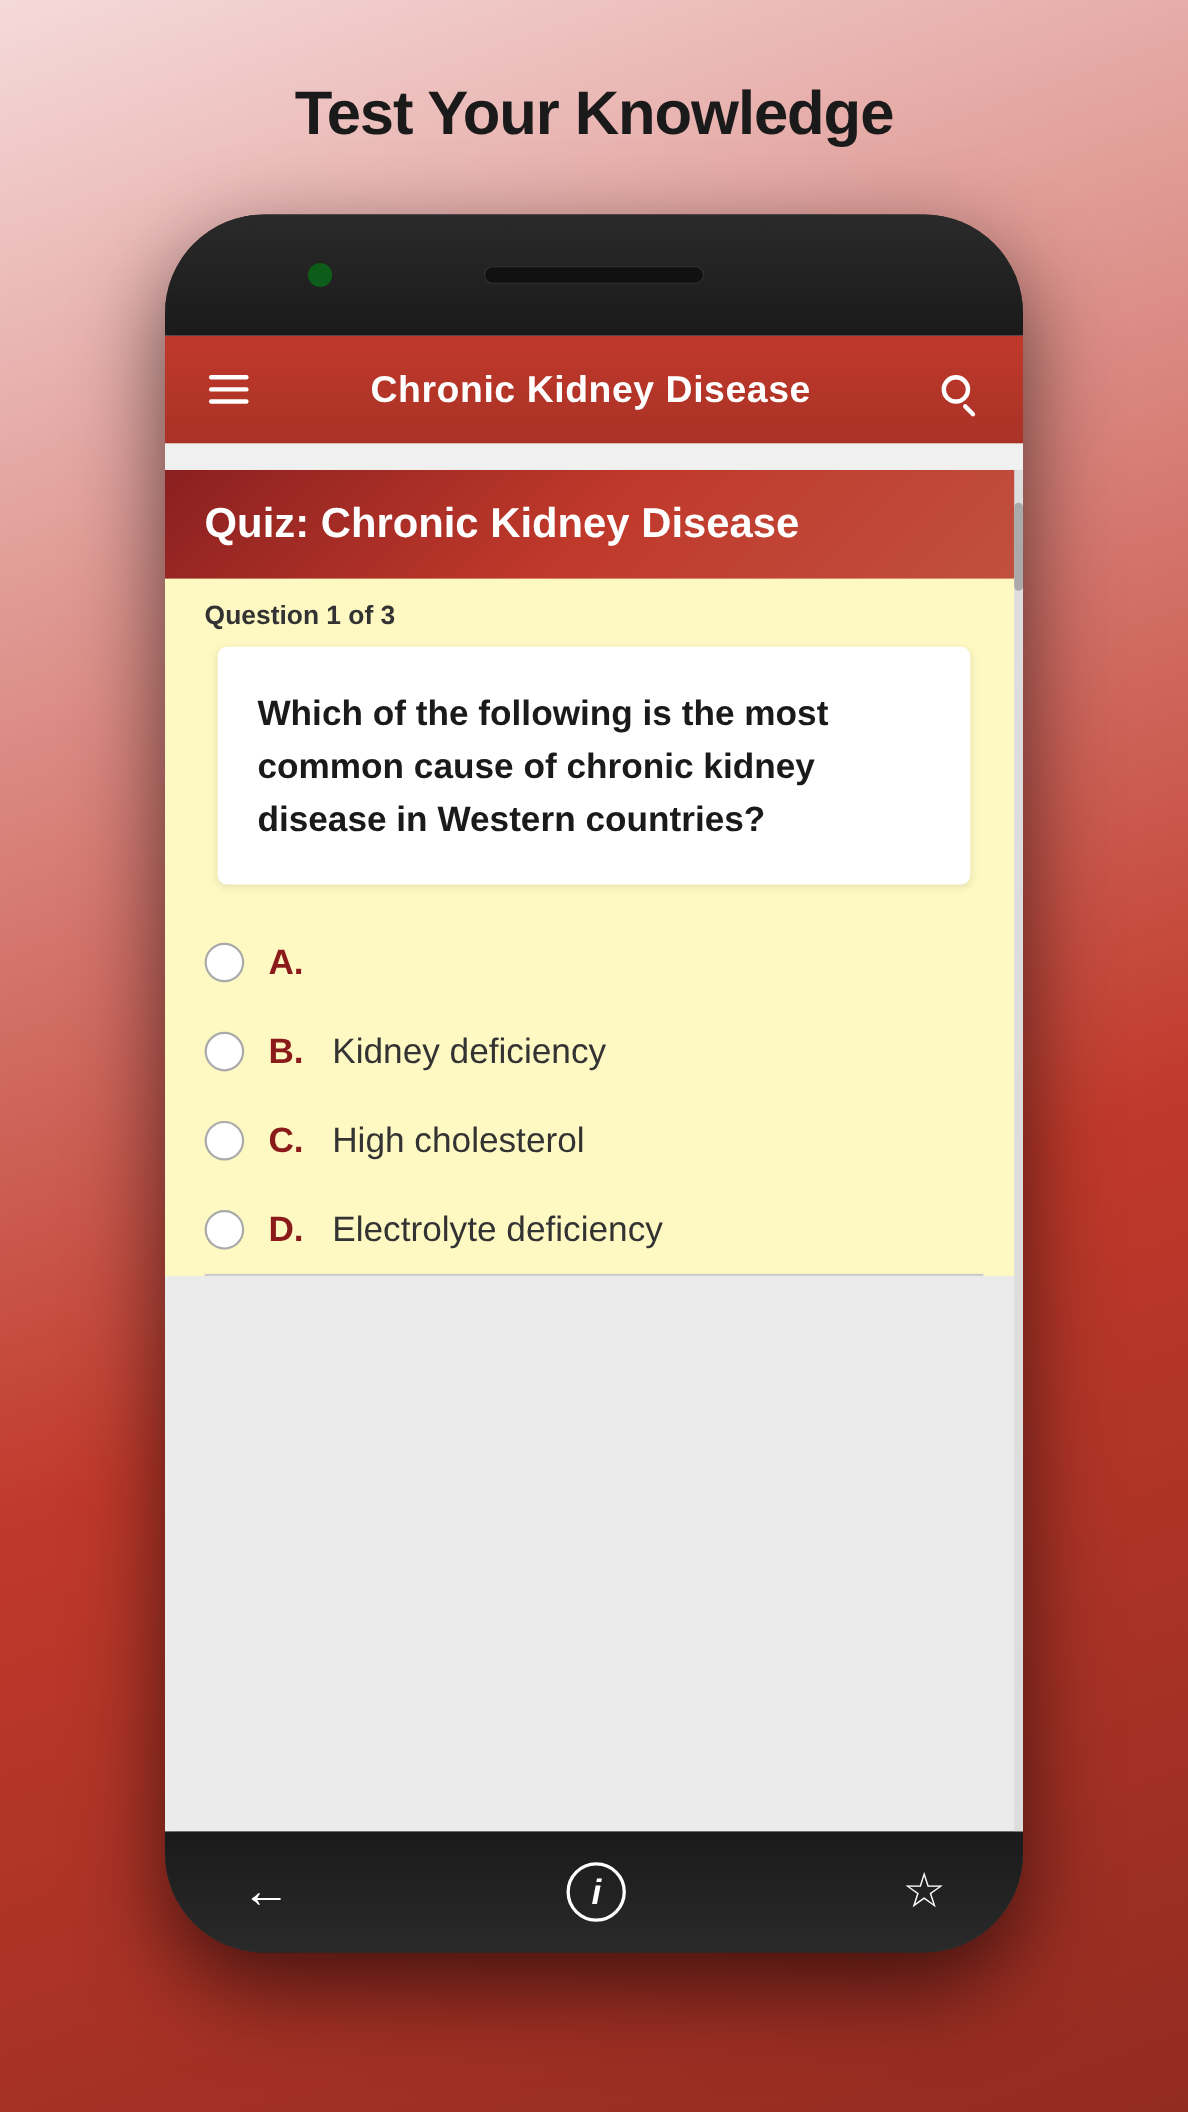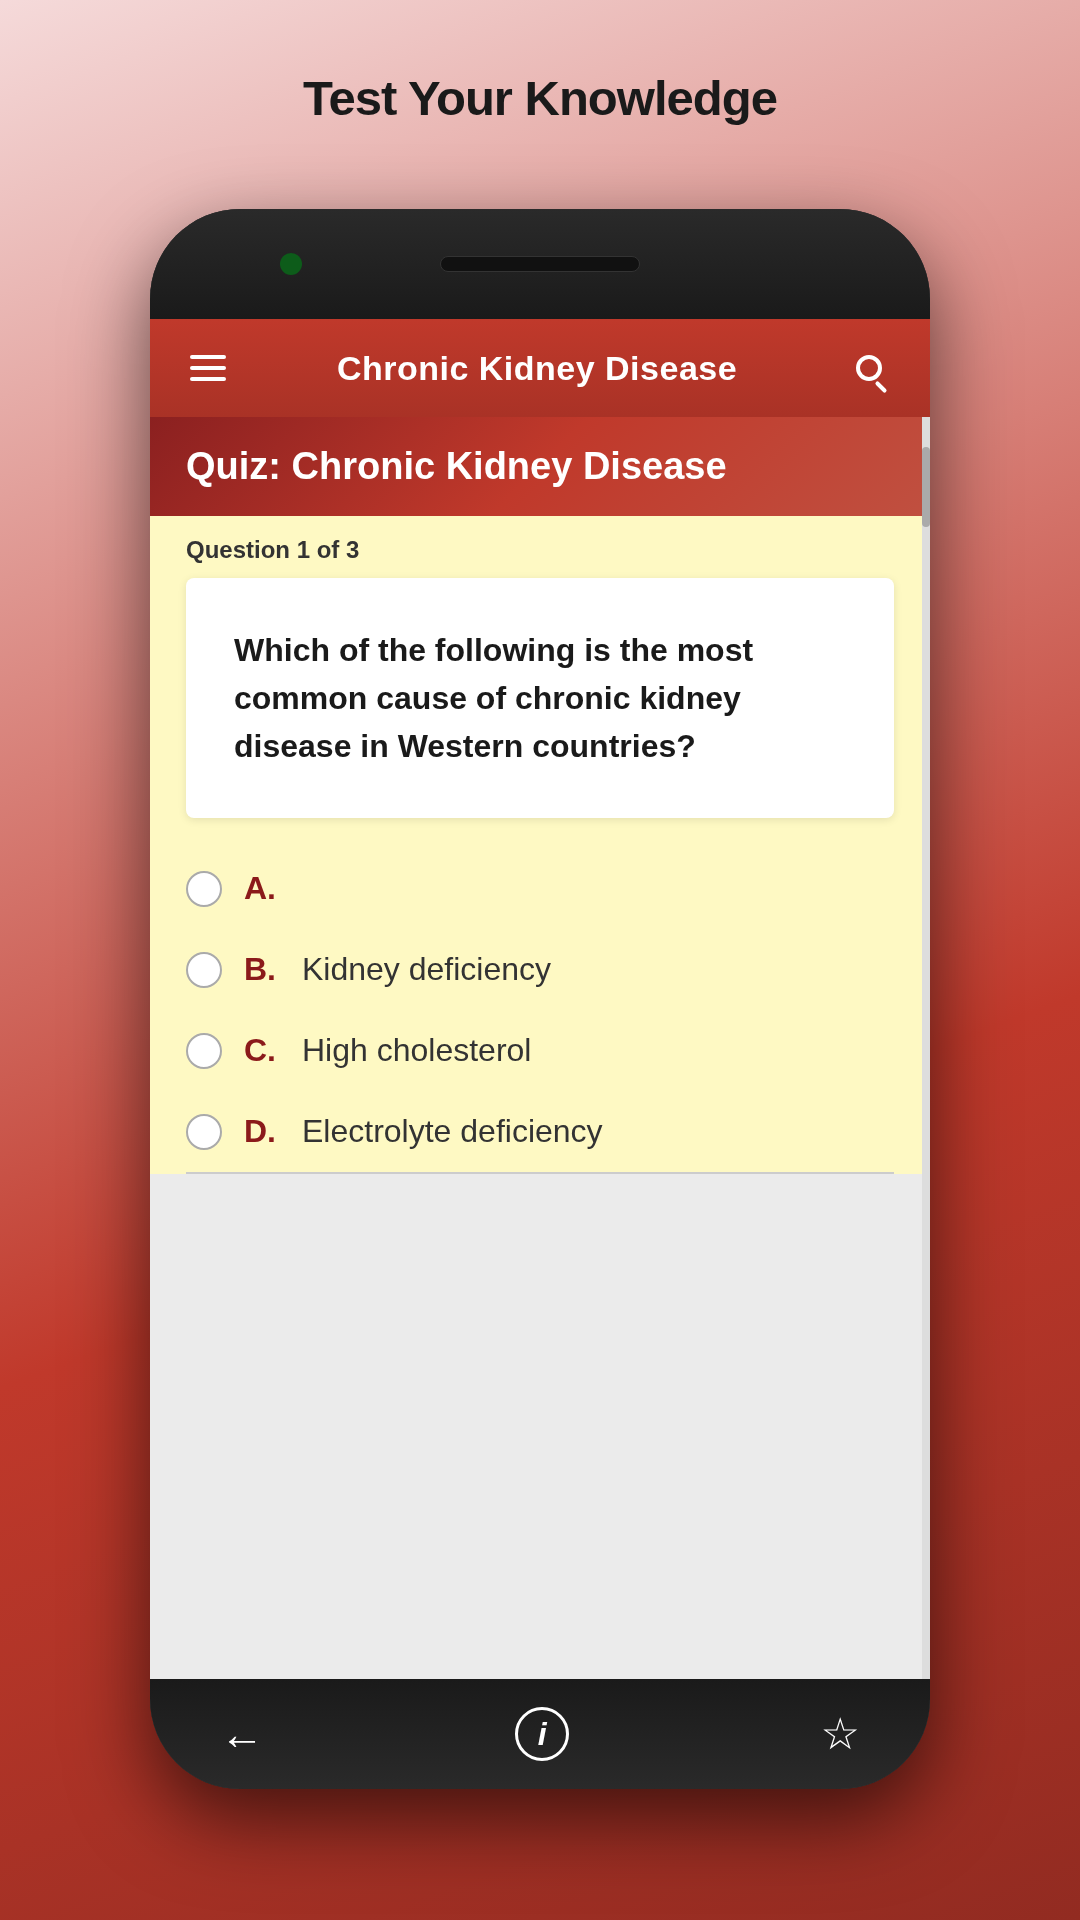--- a/index.html
+++ b/index.html
@@ -10,26 +10,26 @@
       background: linear-gradient(160deg, #f5dada 0%, #c0392b 60%, #922b21 100%);
       font-family: 'Arial', sans-serif;
       display: flex;
       flex-direction: column;
       align-items: center;
       overflow: hidden;
       position: relative;
     }
 
     .page-title {
-      font-size: 49px;
+      font-size: 56px;
       font-weight: 900;
       color: #1a1a1a;
       text-align: center;
       margin-top: 70px;
-      margin-bottom: 83px;
+      margin-bottom: 60px;
       letter-spacing: -1px;
     }
 
     
     .phone-shell {
       width: 780px;
       height: 1580px;
       background: #1a1a1a;
       border-radius: 90px;
       position: relative;
@@ -73,20 +73,21 @@
     }
 
     
     .phone-screen {
       width: 100%;
       flex: 1;
       background: #f0f0f0;
       display: flex;
       flex-direction: column;
       overflow: hidden;
+      gap: 24px;
     }
 
     
     .app-header {
       width: 100%;
       background: linear-gradient(180deg, #c0392b 0%, #a93226 100%);
       padding: 28px 40px;
       display: flex;
       align-items: center;
       justify-content: space-between;
@@ -168,22 +169,22 @@
     .question-counter {
       font-size: 24px;
       color: #333;
       font-weight: 600;
       padding: 20px 36px 14px;
       flex-shrink: 0;
     }
 
     .question-box {
       background: white;
-      margin: 0 36px 30px;
-      padding: 48px;
+      margin: 0 48px 30px;
+      padding: 36px;
       border-radius: 8px;
       box-shadow: 0 2px 8px rgba(0,0,0,0.1);
       flex-shrink: 0;
     }
 
     .question-text {
       font-size: 32px;
       font-weight: 700;
       color: #1a1a1a;
       line-height: 1.5;

